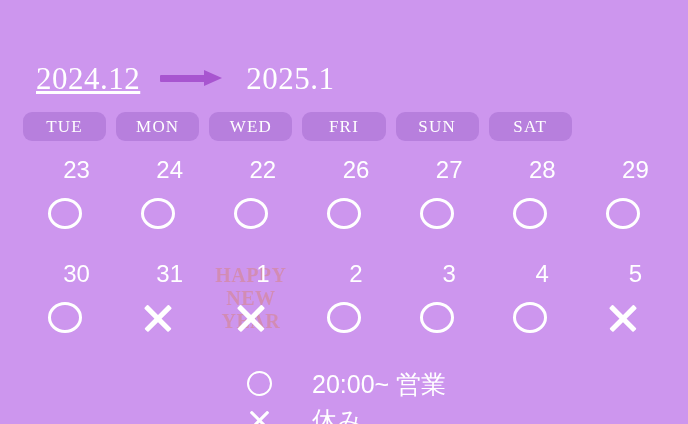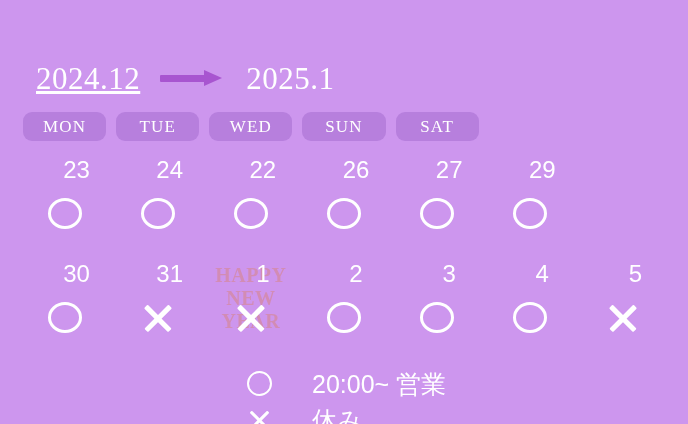--- a/index.html
+++ b/index.html
@@ -229,27 +229,30 @@
     <span class="shaft"></span>
     <span class="head"></span>
   </span>
 
   <span class="title-text" id="title-to">2025.1</span>
 </div>
 
 <div id="calendar-grid">
   <div class="grid-row" id="weekday-row">
       <div class="weekday-pill">
+        <span>TUE</span>
+      </div>
+      <div class="weekday-pill">
         <span>MON</span>
       </div>
       <div class="weekday-pill">
-        <span>TUE</span>
-      </div>
-      <div class="weekday-pill">
         <span>WED</span>
+      </div>
+      <div class="weekday-pill">
+        <span>FRI</span>
       </div>
       <div class="weekday-pill">
         <span>SUN</span>
       </div>
       <div class="weekday-pill">
         <span>SAT</span>
       </div>
     </div>
   <div id="weeks-container">
       <div class="grid-row week-row">
@@ -272,20 +275,26 @@
           </div>
         </div>
         <div class="day-cell">
           <div class="day-number">26</div>
           <div class="day-mark">
             <div class="mark-circle"></div>
           </div>
         </div>
         <div class="day-cell">
           <div class="day-number">27</div>
+          <div class="day-mark">
+            <div class="mark-circle"></div>
+          </div>
+        </div>
+        <div class="day-cell">
+          <div class="day-number">28</div>
           <div class="day-mark">
             <div class="mark-circle"></div>
           </div>
         </div>
         <div class="day-cell">
           <div class="day-number">29</div>
           <div class="day-mark">
             <div class="mark-circle"></div>
           </div>
         </div>

